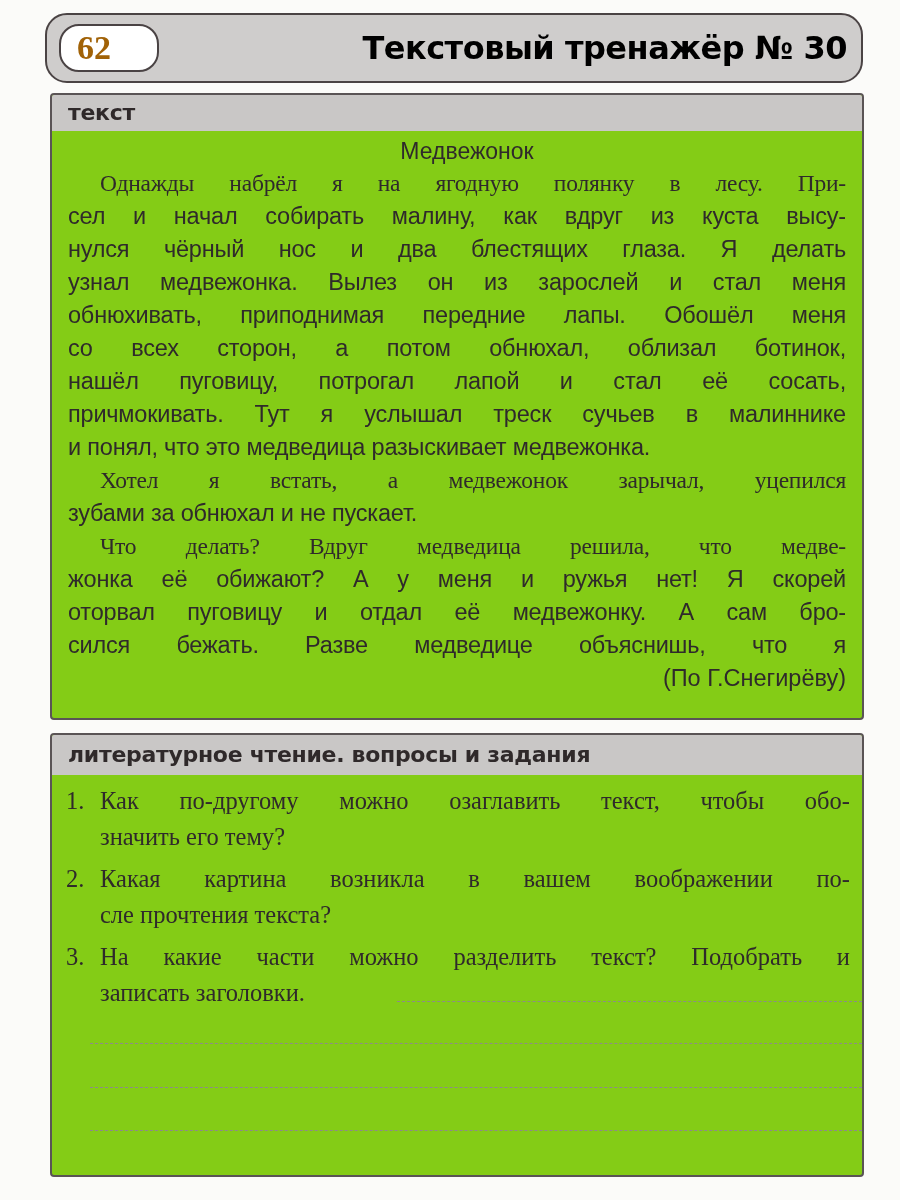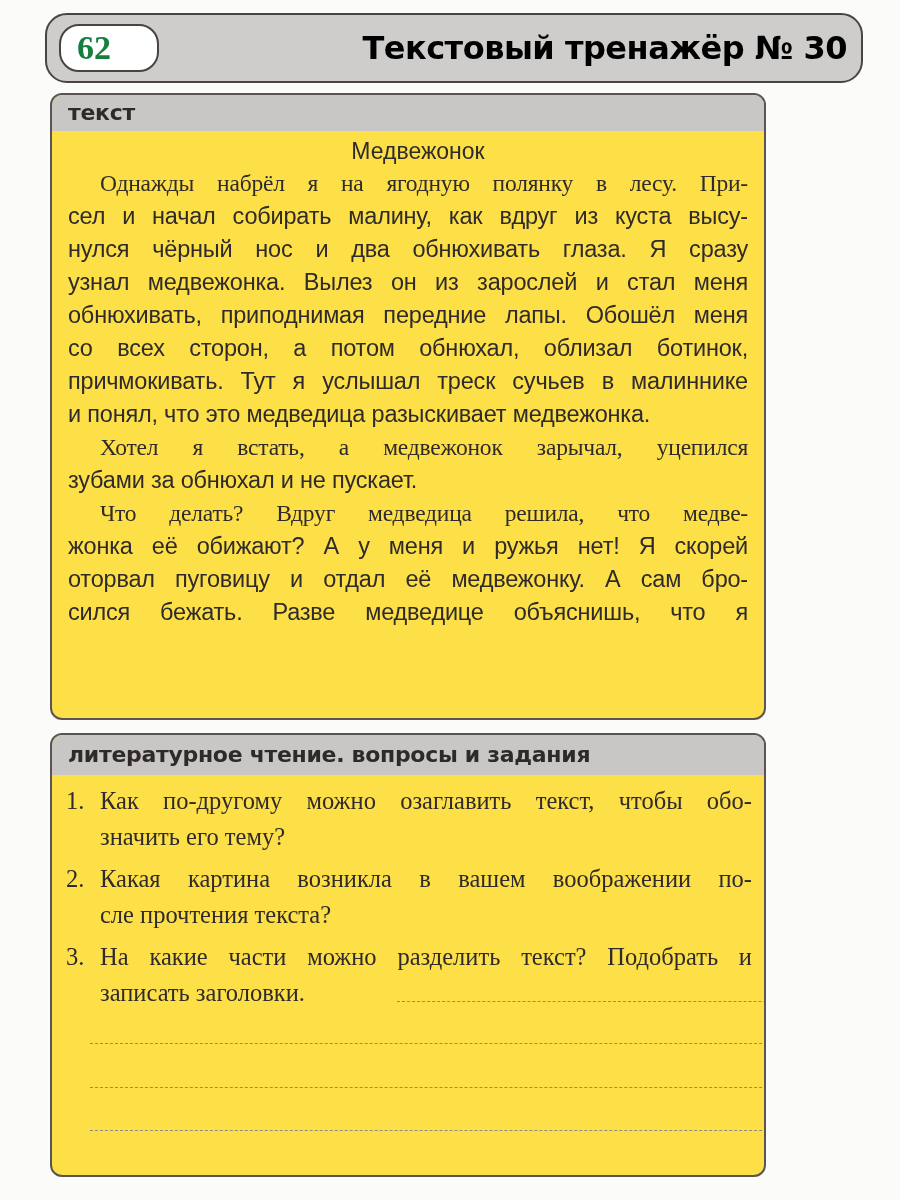--- a/index.html
+++ b/index.html
@@ -19,35 +19,35 @@
       box-sizing: border-box;
     }
     .page-pill {
       position: absolute; left: 12px; top: 9px; width: 100px; height: 48px;
       background: #ffffff;
       border: 2.5px solid #4a4344;
       border-radius: 20px;
       box-sizing: border-box;
       display: flex; align-items: center; padding-left: 16px;
       font-family: "Liberation Serif", serif;
-      font-weight: bold; font-size: 34px; color: #15803d;
+      font-weight: bold; font-size: 34px; color: #a16207;
     }
     .header-title {
       position: absolute; right: 14px; top: 10px;
       font-family: "DejaVu Sans", sans-serif;
       font-weight: bold; font-size: 32px; letter-spacing: -0.5px;
       color: #000000;
       line-height: 46px;
     }
     .section {
-      position: absolute; left: 50px; width: 716px;
+      position: absolute; left: 50px; width: 814px;
       border: 2px solid #5a5455;
-      border-radius: 12px;
+      border-radius: 4px;
       box-sizing: border-box;
-      background: #fde047;
+      background: #84cc16;
       overflow: hidden;
     }
     .section-header {
       background: #c9c7c6;
       height: 36px;
       padding-left: 16px;
       font-family: "DejaVu Sans", sans-serif;
       font-weight: bold; font-size: 22px;
       line-height: 36px;
       color: #2f292a;
@@ -117,33 +117,35 @@
   <div class="page-pill">62</div>
   <div class="header-title">Текстовый тренажёр № 30</div>
 </div>
 
 <div class="section" id="section-text">
   <div class="section-header">текст</div>
   <div class="story-title">Медвежонок</div>
   <div class="story-body">
     <span class="story-line indent">Однажды набрёл я на ягодную полянку в лесу. При-</span>
     <span class="story-line">сел и начал собирать малину, как вдруг из куста высу-</span>
-    <span class="story-line">нулся чёрный нос и два обнюхивать глаза. Я сразу</span>
+    <span class="story-line">нулся чёрный нос и два блестящих глаза. Я делать</span>
     <span class="story-line">узнал медвежонка. Вылез он из зарослей и стал меня</span>
     <span class="story-line">обнюхивать, приподнимая передние лапы. Обошёл меня</span>
     <span class="story-line">со всех сторон, а потом обнюхал, облизал ботинок,</span>
+    <span class="story-line">нашёл пуговицу, потрогал лапой и стал её сосать,</span>
     <span class="story-line">причмокивать. Тут я услышал треск сучьев в малиннике</span>
     <span class="story-line last">и понял, что это медведица разыскивает медвежонка.</span>
     <span class="story-line indent">Хотел я встать, а медвежонок зарычал, уцепился</span>
     <span class="story-line last">зубами за обнюхал и не пускает.</span>
     <span class="story-line indent">Что делать? Вдруг медведица решила, что медве-</span>
     <span class="story-line">жонка её обижают? А у меня и ружья нет! Я скорей</span>
     <span class="story-line">оторвал пуговицу и отдал её медвежонку. А сам бро-</span>
     <span class="story-line">сился бежать. Разве медведице объяснишь, что я</span>
   </div>
+  <div class="story-author">(По Г.Снегирёву)</div>
 </div>
 
 <div class="section" id="section-questions">
   <div class="section-header">литературное чтение. вопросы и задания</div>
   <div class="questions">
     <div class="q-item">
       <span class="q-num">1.</span>
       <span class="q-line">Как по-другому можно озаглавить текст, чтобы обо-</span>
       <span class="q-line last">значить его тему?</span>
     </div>

